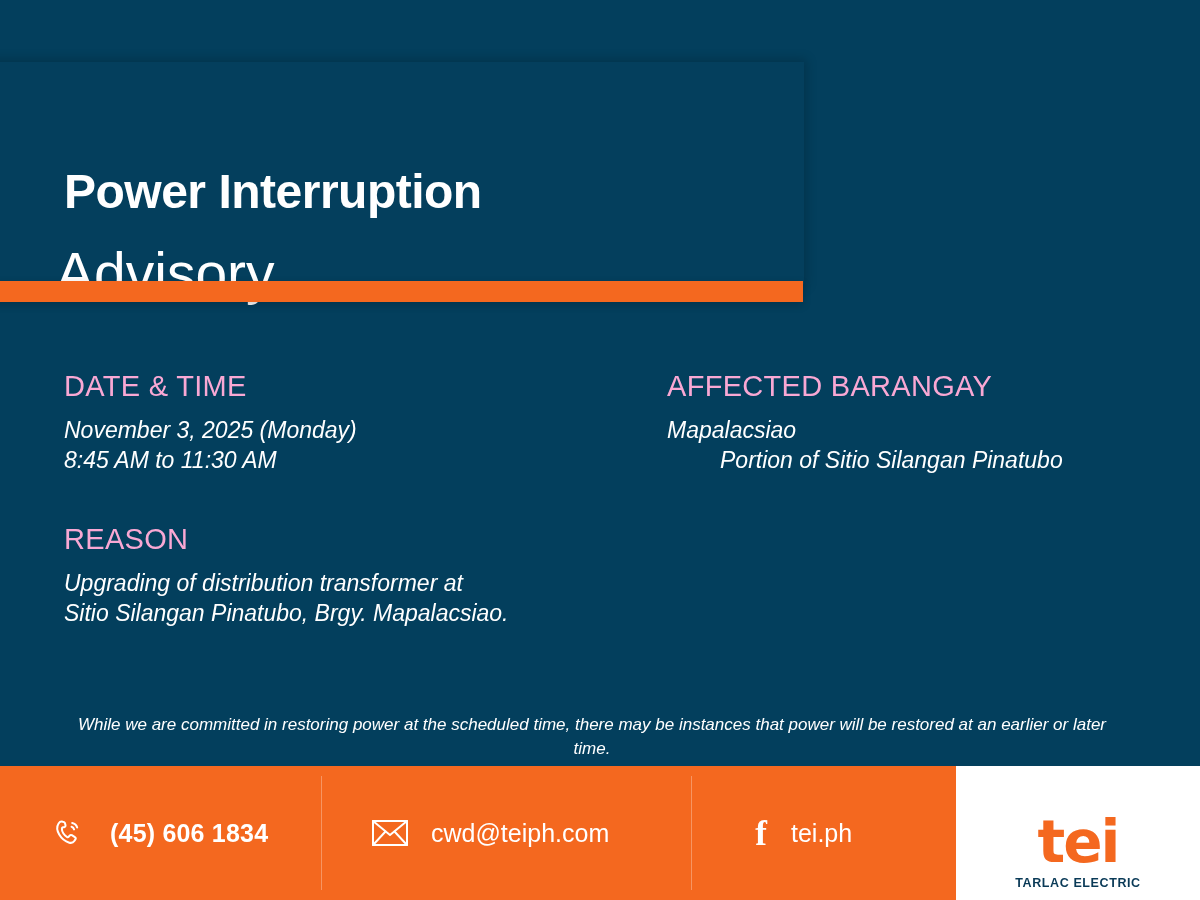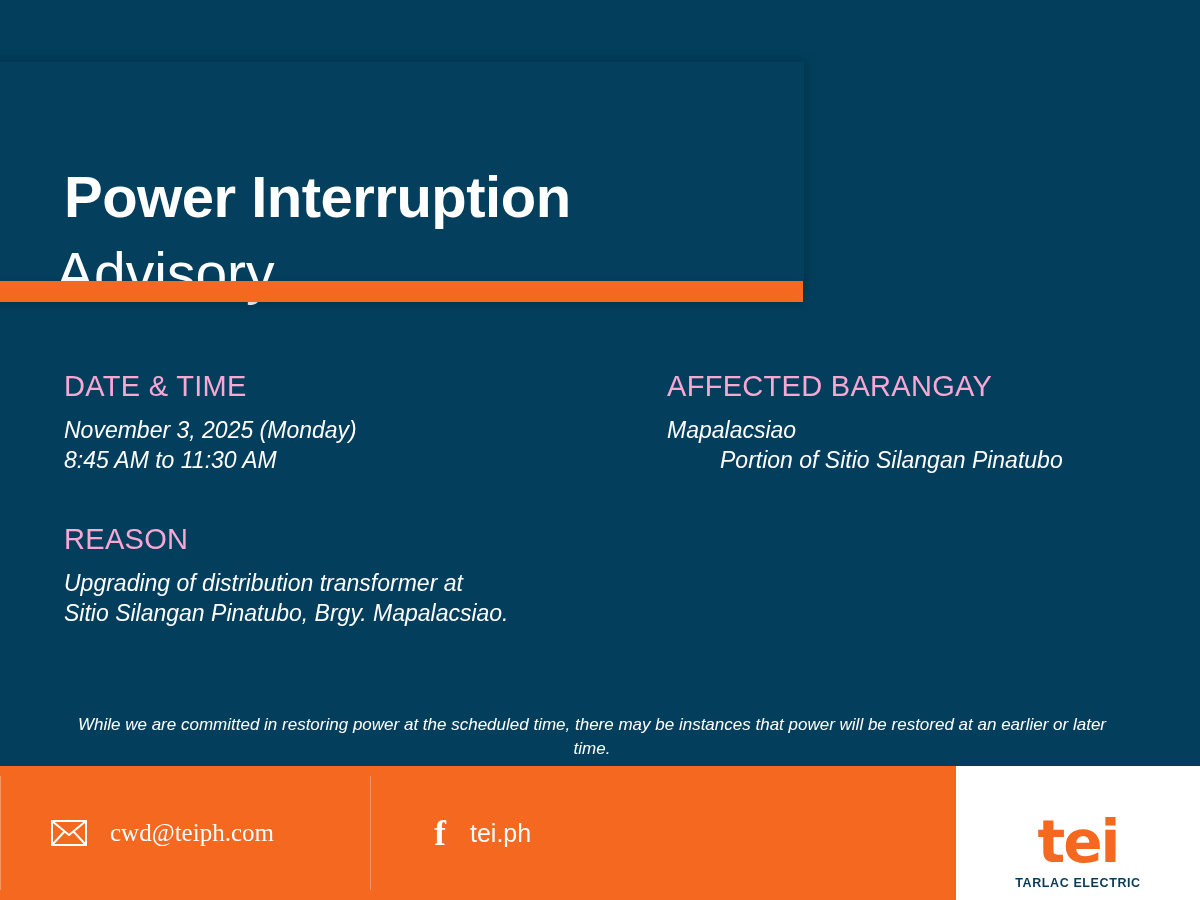--- a/index.html
+++ b/index.html
@@ -16,21 +16,21 @@
   .header-panel{
     position:absolute;
     left:-8px; top:62px;
     width:812px; height:222px;
     background:#043f5d;
     box-shadow:0 0 10px 3px rgba(0,0,0,0.18);
   }
   .header-title{
     position:absolute;
     left:72px; top:106px;
-    font-size:58px;
+    font-size:48px;
     font-weight:bold;
     color:#ffffff;
     letter-spacing:-0.5px;
     line-height:1;
     white-space:nowrap;
   }
   .header-subtitle{
     position:absolute;
     left:64px; top:183px;
     font-size:57px;
@@ -98,21 +98,21 @@
     position:relative;
   }
   .footer-item{
     height:100%;
     display:flex;
     align-items:center;
     color:#ffffff;
     position:relative;
   }
   .fi-phone { width:321px; padding-left:50px; }
-  .fi-mail  { width:370px; padding-left:50px;font-family:Liberation Serif, serif; }
+  .fi-mail  { width:370px; padding-left:50px; }
   .fi-fb    { width:265px; padding-left:58px; }
   .fi-mail::before, .fi-fb::before{
     content:"";
     position:absolute;
     left:0; top:10px;
     width:1px; height:114px;
     background:rgba(255,255,255,0.30);
   }
   .footer-icon{
     width:38px; height:38px;
@@ -193,20 +193,36 @@
     <span class="line">Upgrading of distribution transformer at</span>
     <span class="line">Sitio Silangan Pinatubo, Brgy. Mapalacsiao.</span>
   </div>
 </div>
 
 <div class="disclaimer">While we are committed in restoring power at the scheduled time, there may be instances that power will be restored at an earlier or later time.</div>
 
 <div class="footer">
   <div class="footer-orange">
 
+    <div class="footer-item fi-phone">
+      <span class="footer-icon">
+        <svg width="34" height="34" viewBox="0 0 32 32" fill="none" stroke="#ffffff" stroke-width="1.9" stroke-linecap="round" stroke-linejoin="round">
+          <path d="M10.2 5.4 C8.6 4.9 7.1 5.6 6.2 7.0 C4.4 9.8 4.6 13.6 6.8 17.4
+                   C9.0 21.2 12.6 24.0 16.3 25.1 C18.2 25.6 20.0 25.0 21.0 23.5
+                   L22.0 22.0 C22.5 21.2 22.3 20.3 21.5 19.8 L18.7 18.1
+                   C18.0 17.7 17.1 17.9 16.6 18.5 L15.8 19.5 C15.4 20.0 14.8 20.2 14.3 19.9
+                   C12.9 19.1 11.6 17.9 10.6 16.3 C9.7 14.8 9.3 13.3 9.3 11.9
+                   C9.3 11.3 9.7 10.8 10.3 10.7 L11.5 10.5 C12.3 10.4 12.8 9.6 12.7 8.8
+                   L12.2 6.7 C12.0 6.0 11.4 5.6 10.2 5.4 Z"></path>
+          <path d="M19.0 6.6 C21.3 7.0 23.1 8.7 23.7 10.9"></path>
+          <path d="M18.4 10.2 C19.6 10.5 20.5 11.4 20.8 12.6"></path>
+        </svg>
+      </span>
+      <span class="footer-text">(45) 606 1834</span>
+    </div>
 
     <div class="footer-item fi-mail">
       <span class="footer-icon">
         <svg width="38" height="30" viewBox="0 0 38 30" fill="none" stroke="#ffffff" stroke-width="2" stroke-linecap="round" stroke-linejoin="round">
           <rect x="2" y="3" width="34" height="24"></rect>
           <path d="M2 3 L19 17 L36 3"></path>
           <path d="M2 27 L14.5 13.5"></path>
           <path d="M36 27 L23.5 13.5"></path>
         </svg>
       </span>

